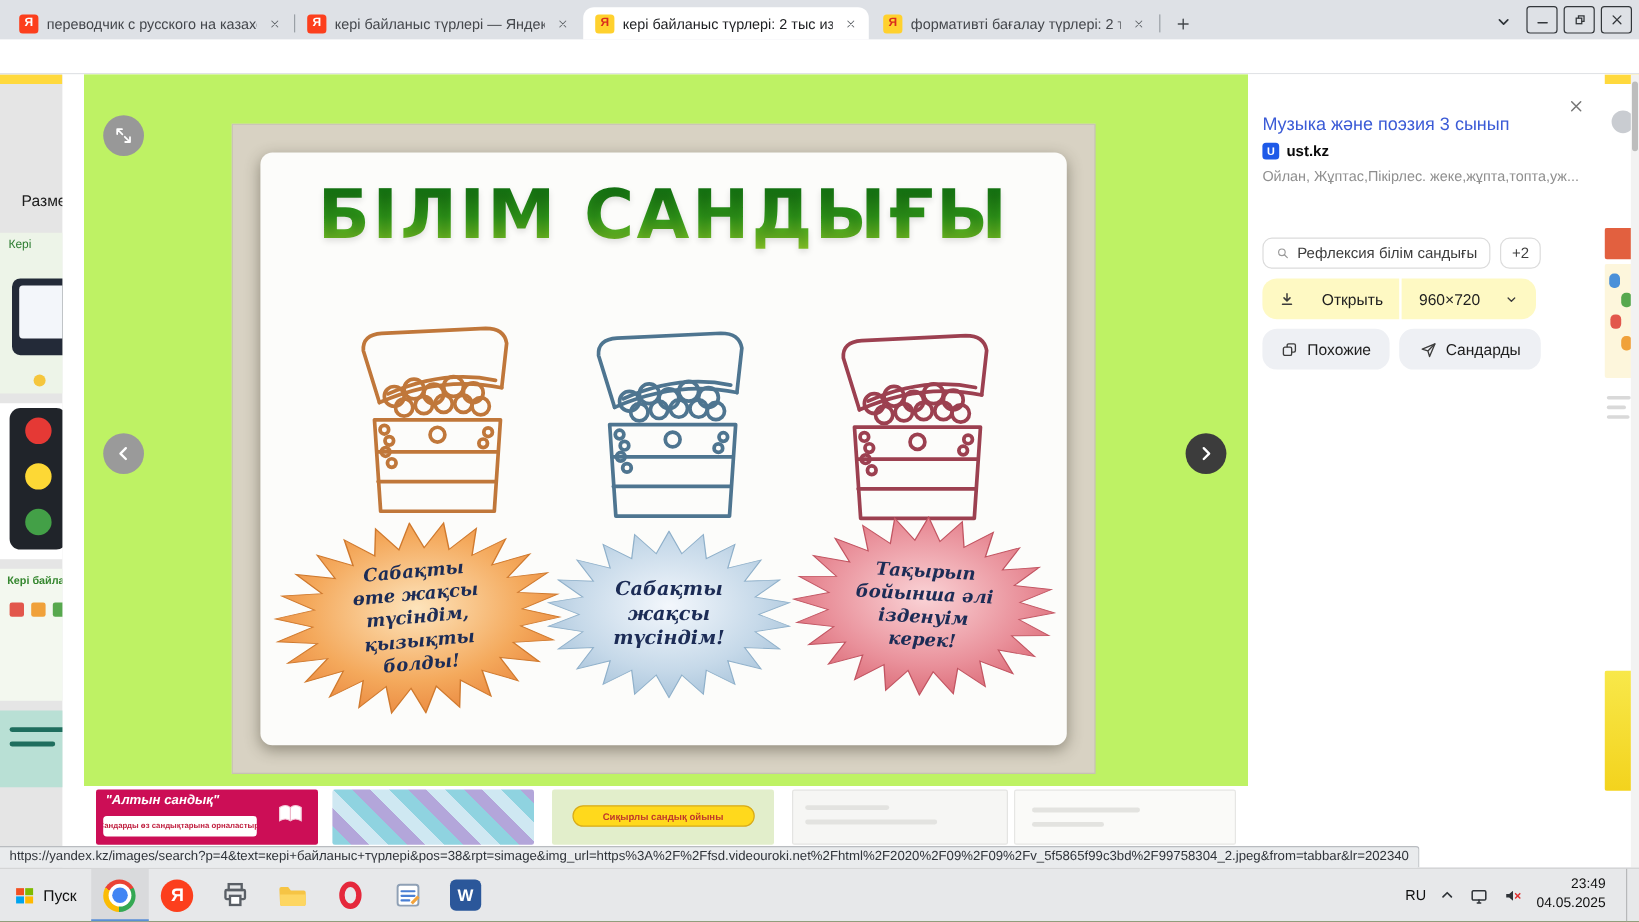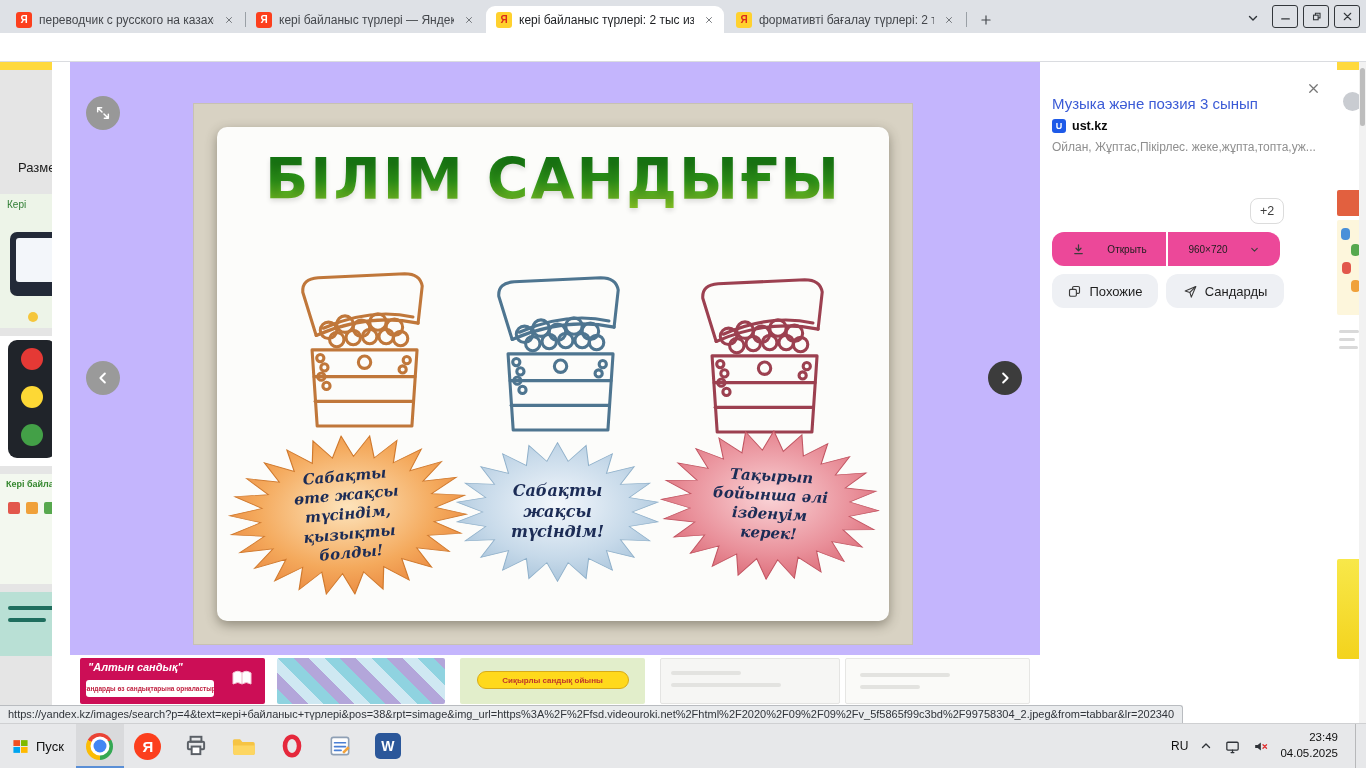--- a/index.html
+++ b/index.html
@@ -59,21 +59,21 @@
 .lc4 .bar{position:absolute;left:8px;height:4px;border-radius:2px;background:#1f6e5e}
 .frag{position:absolute;left:0;border-radius:2px}
 .bgr-avatar{position:absolute;left:6px;top:30px;width:19px;height:19px;border-radius:50%;background:#c9ccd1}
 .handdot{position:absolute;width:9px;height:12px;border-radius:4px}
 .grayline{position:absolute;left:2px;width:20px;height:3px;background:#d9d9d9;border-radius:2px}
 .scrollbar{position:absolute;right:0;top:0;width:7px;height:661px;background:#f2f2f2}
 .scroll-thumb{position:absolute;left:1px;top:6px;width:5px;height:58px;background:#bdbdbd;border-radius:3px}
 
 
 .lightbox{position:absolute;left:70px;top:0;width:1267px;height:643px}
-.stage{position:absolute;left:0;top:0;width:970px;height:593px;background:#c4b5fd}
+.stage{position:absolute;left:0;top:0;width:970px;height:593px;background:#bef264}
 .roundbtn{position:absolute;width:34px;height:34px;border-radius:50%;display:flex;align-items:center;justify-content:center;color:#fff}
 .btn-expand{left:16px;top:34px;background:#989898}
 .btn-prev{left:16px;top:299px;background:#9a9a9a}
 .btn-next{left:918px;top:299px;background:#3c3c3c}
 
 
 .photo{position:absolute;left:123px;top:41px;width:720px;height:542px;background:#d8d2c3;box-shadow:inset 0 0 0 1px rgba(0,0,0,.08)}
 .photo-card{position:absolute;left:24px;top:24px;right:24px;bottom:24px;background:#fcfcfa;border-radius:10px;box-shadow:0 4px 12px rgba(55,50,35,.45)}
 .photo-title{position:absolute;left:0;right:0;top:24px;text-align:center;font-family:"DejaVu Sans","Liberation Sans",sans-serif;font-weight:800;font-size:57px;line-height:1;letter-spacing:2px;
  background-image:linear-gradient(180deg,var(--green-top,#0d6b10) 0%,var(--green-mid,#2f9a19) 52%,var(--green-bottom,#8ccd28) 100%);
@@ -115,21 +115,21 @@
 .p-title{position:absolute;left:12px;top:33px;right:36px;font-size:15px;font-weight:400;color:#3b5bd6;white-space:nowrap;overflow:hidden;text-decoration:none;cursor:pointer}
 .p-source{position:absolute;left:12px;top:57px;display:flex;align-items:center;gap:6px;cursor:pointer}
 .p-src-ico{width:14px;height:14px;border-radius:3px;background:#1e5ae8;color:#fff;font:700 9px/14px "Liberation Sans",sans-serif;text-align:center}
 .p-src-name{font-size:12.5px;font-weight:700;color:#0a0a0a}
 .p-desc{position:absolute;left:12px;top:78px;right:10px;font-size:12px;color:#8f8f8f;white-space:nowrap;overflow:hidden}
 .chip{position:absolute;height:26px;border:1px solid #dcdcdc;border-radius:8px;display:flex;align-items:center;gap:6px;padding:0 10px;font-size:12.5px;color:#3d3d3d;background:#fff;white-space:nowrap}
 .chip .ico{color:#9a9a9a}
 .chip.pos1{left:12px;top:104px}
 .chip.pos2{left:12px;top:136px}
 .chip.pos3{left:210px;top:136px;padding:0 9px}
-.seg{position:absolute;top:170px;height:34px;background:#ec4899;display:flex;align-items:center;justify-content:center;gap:21px;font-size:10px;color:#1e1e1e;cursor:pointer}
+.seg{position:absolute;top:170px;height:34px;background:#fef9c3;display:flex;align-items:center;justify-content:center;gap:21px;font-size:13px;color:#1e1e1e;cursor:pointer}
 .seg .ico{color:#3c3c3c}
 .seg.open{left:12px;width:114px;border-radius:12px 0 0 12px}
 .seg.res{left:128px;width:112px;border-radius:0 12px 12px 0}
 .pbtn{position:absolute;top:212px;height:34px;background:#eef0f4;border-radius:12px;display:flex;align-items:center;justify-content:center;gap:7px;font-size:13px;color:#1e1e1e;cursor:pointer}
 .pbtn .ico{color:#3c3c3c}
 .pbtn.similar{left:12px;width:106px}
 .pbtn.send{left:126px;width:118px}
 
 
 .statusbubble{position:absolute;left:0;top:643px;height:18px;background:#e9ebed;border:1px solid #b9bcc0;border-left:none;border-bottom:none;border-radius:0 3px 0 0;font-size:11px;color:#30343a;padding:2px 8px 0;white-space:nowrap;z-index:6;max-width:1240px;overflow:hidden}
@@ -616,20 +616,28 @@
               <use href="#i-close"></use>
             </svg>
           </span>
         <a class="p-title">Музыка және поэзия 3 сынып</a>
         <div class="p-source">
           <span class="p-src-ico">U</span>
           <span class="p-src-name">ust.kz</span>
         </div>
         <div class="p-desc">Ойлан, Жұптас,Пікірлес. жеке,жұпта,топта,уж...</div>
 
+        <div class="chip pos2">
+          <span class="ico">
+              <svg width="12" height="12" viewBox="0 0 24 24">
+                <use href="#i-mag"></use>
+              </svg>
+            </span>
+          <span>Рефлексия білім сандығы</span>
+        </div>
         <div class="chip pos3">
           <span>+2</span>
         </div>
 
         <div class="seg open">
           <span class="ico">
               <svg width="15" height="15" viewBox="0 0 24 24">
                 <use href="#i-download"></use>
               </svg>
             </span>

